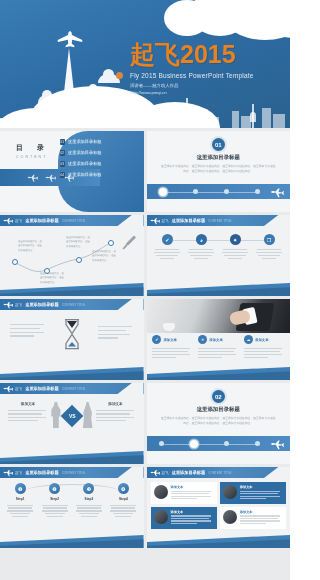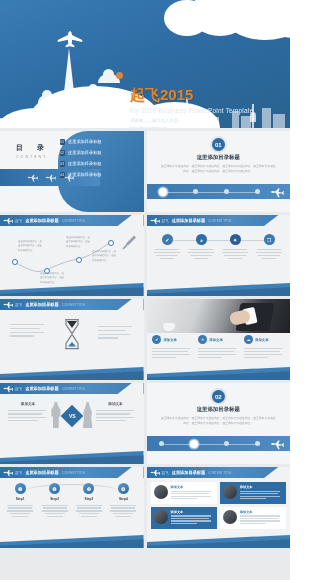--- a/index.html
+++ b/index.html
@@ -36,22 +36,22 @@
            border-left:7px solid transparent; border-right:7px solid transparent;
            border-bottom:62px solid #ffffff; opacity:.95; }
   .plane-top { position:absolute; left:56px; top:30px; width:28px; height:18px; color:#fff; }
   
   .city { position:absolute; bottom:0; left:0; right:0; height:34px; }
   .city span { position:absolute; bottom:0; background:rgba(255,255,255,.55); }
   .spire { position:absolute; bottom:0; width:2px; height:30px; background:rgba(255,255,255,.75); }
   .spire:before{content:"";position:absolute;width:6px;height:10px;left:-2px;bottom:6px;background:rgba(255,255,255,.75);border-radius:3px 3px 0 0;}
   
   .cover-txt { position:absolute; left:130px; top:42px; width:150px; }
-  .maintitle { font-size:15px; font-weight:bold; color:#e8821f; letter-spacing:0px;
-               line-height:1; text-shadow:1px 1px 0 rgba(0,0,0,.12); white-space:nowrap;margin-top:45px; }
+  .maintitle { font-size:25px; font-weight:bold; color:#e8821f; letter-spacing:0px;
+               line-height:1; text-shadow:1px 1px 0 rgba(0,0,0,.12); white-space:nowrap; }
   .subtitle { font-size:6.5px; color:#dfe9f2; margin-top:5px; letter-spacing:.2px; white-space:nowrap;}
   .byline { font-size:4.4px; color:#cfe0ee; margin-top:4px; line-height:1.5; }
 
   
   .grid { position:absolute; top:131px; left:0; width:290px; display:flex;
           flex-wrap:wrap; gap:3px 3px; }
   .slide { width:143.5px; height:81px; background:#f1f2f3; position:relative; overflow:hidden; }
 
   
   .shead { position:relative; height:11px; background:linear-gradient(90deg,#2f6fa8,#4d8bc0 60%,#3f7db4);

